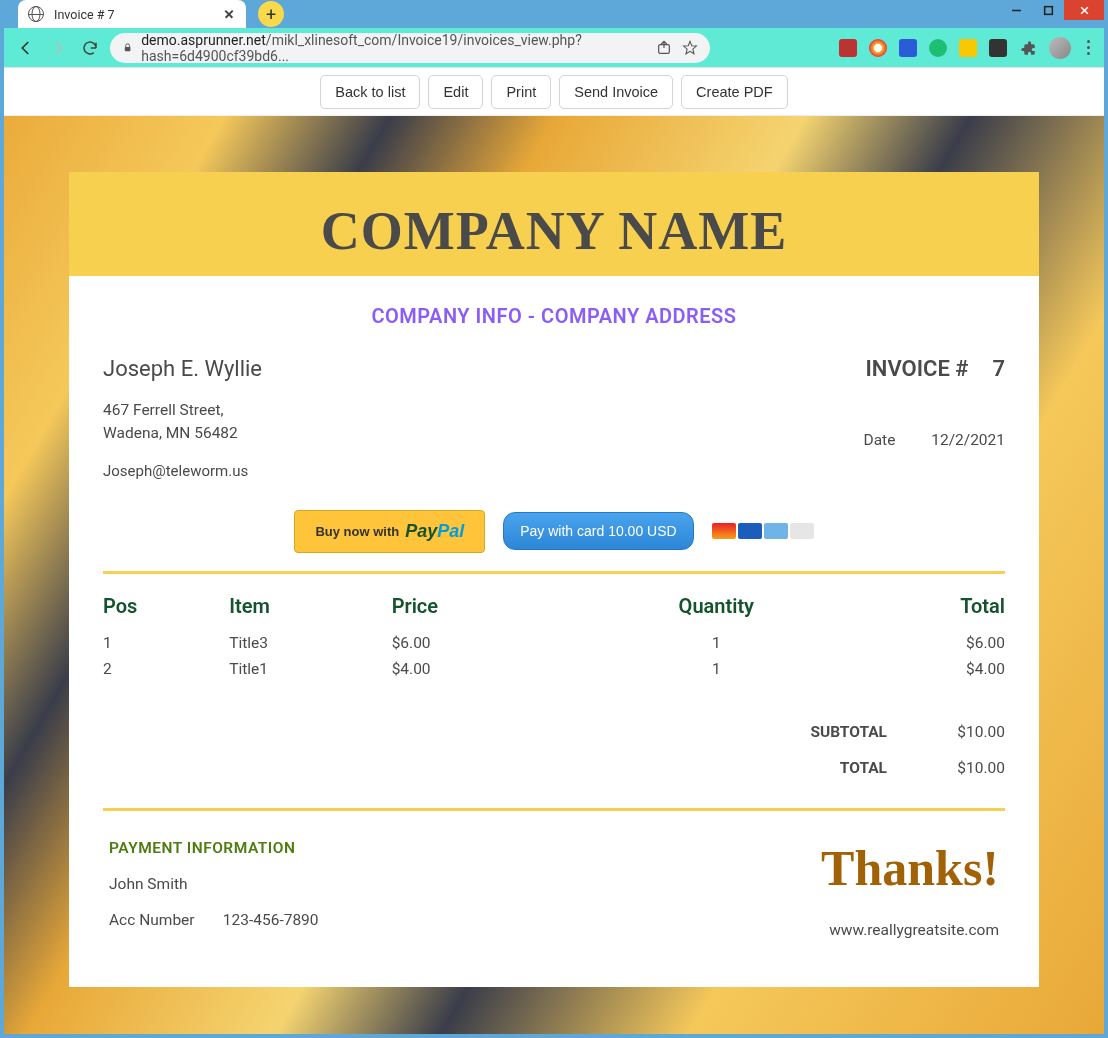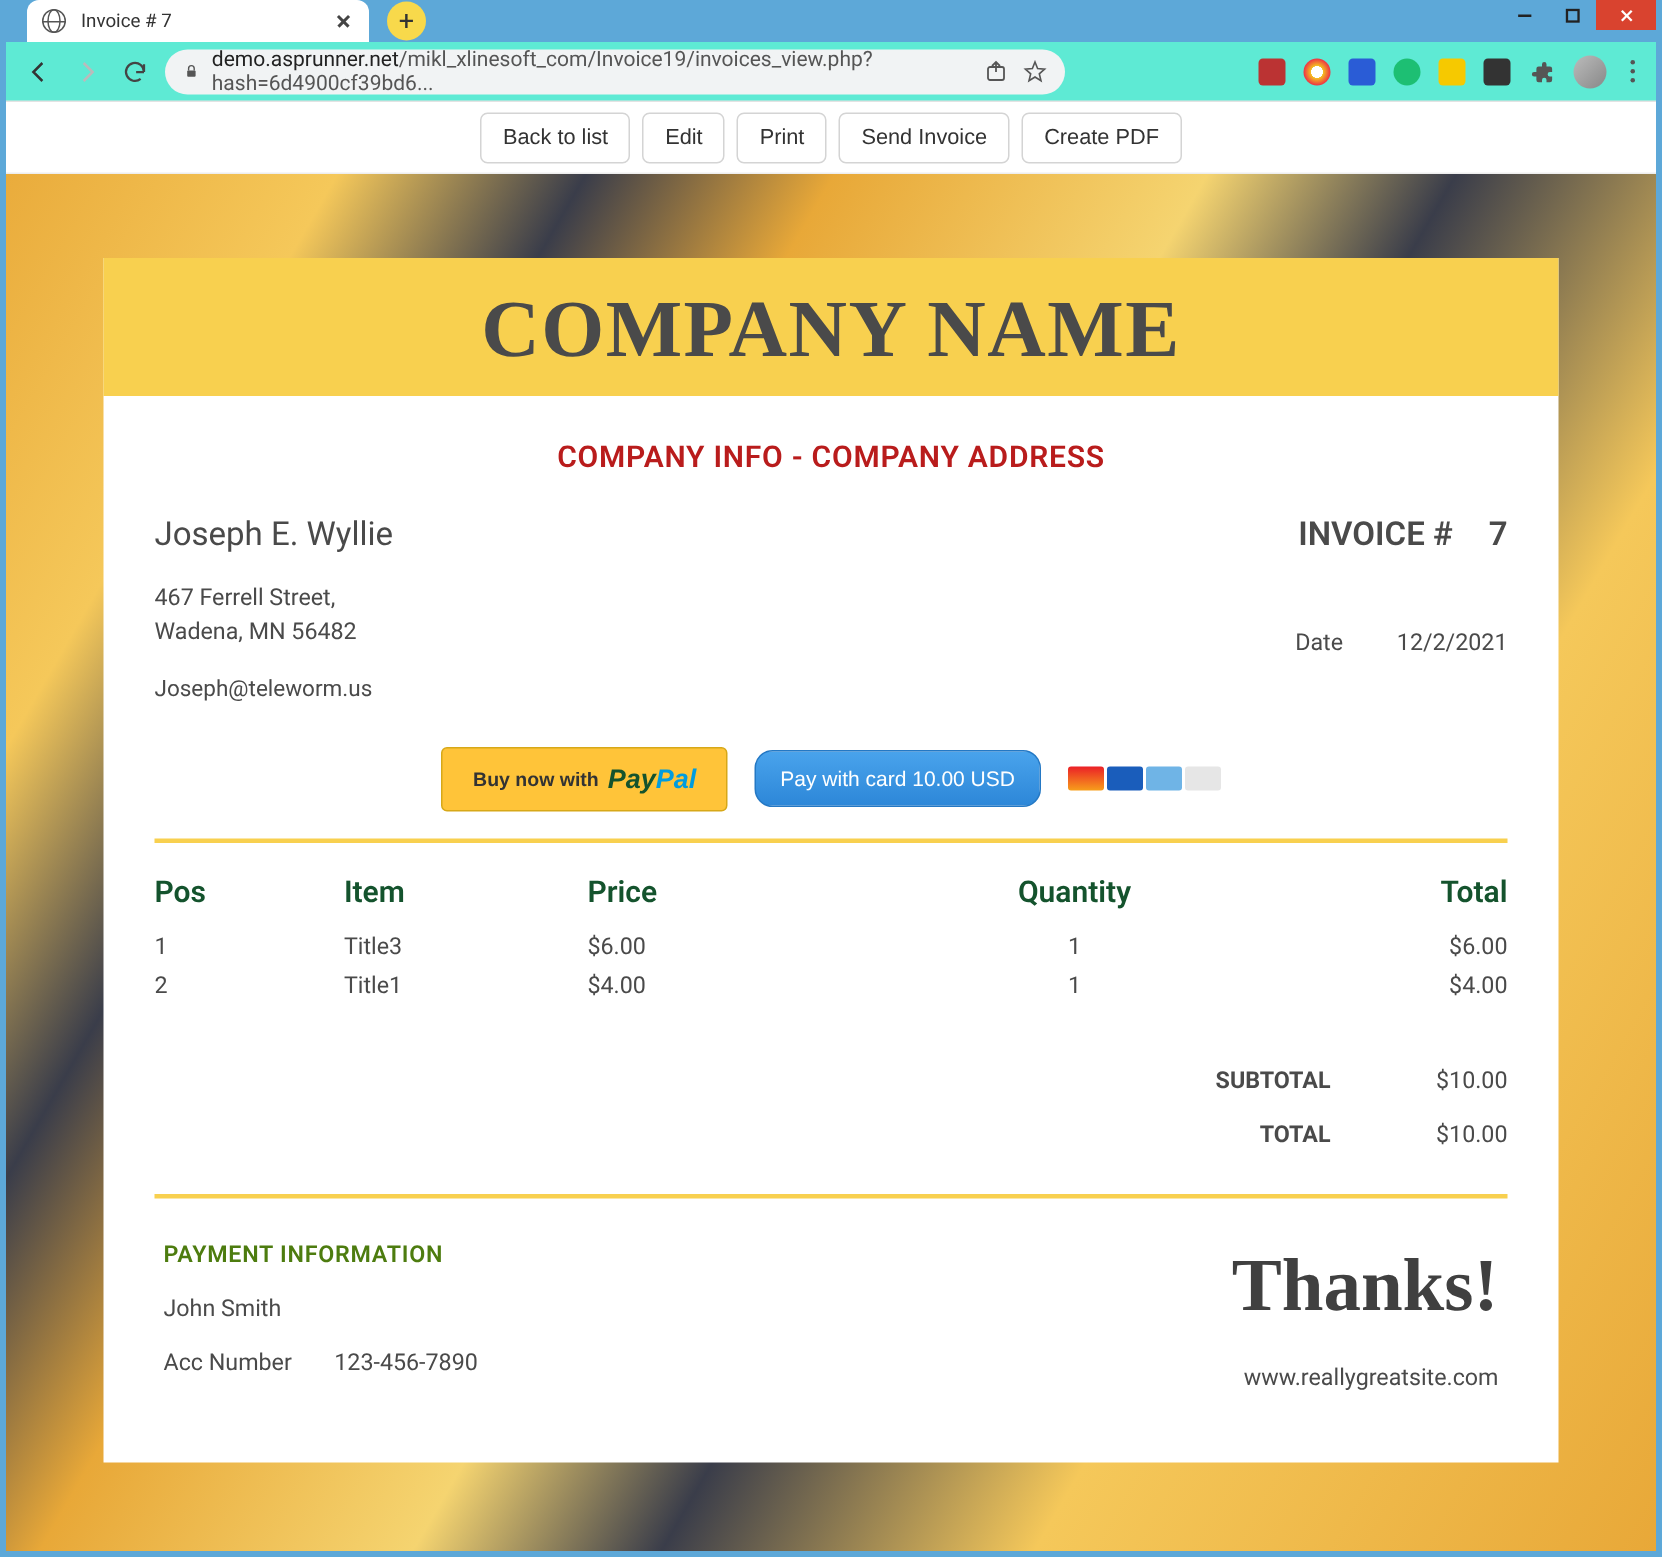--- a/index.html
+++ b/index.html
@@ -48,24 +48,24 @@
 
   
   .viewport { height: calc(100% - 68px); overflow-y:auto; position:relative; background: linear-gradient(120deg, #e8a838 0%, #f5c85a 15%, #3a3d4a 25%, #e8a838 35%, #f5d470 50%, #3a3d4a 60%, #f5c85a 75%, #e8a838 100%); }
   .viewport::-webkit-scrollbar { width:16px; background:#f1f1f1;}
   .viewport::-webkit-scrollbar-thumb { background:#c1c1c1;}
   .toolbar { position:sticky; top:0; background:#fff; height:48px; display:flex; justify-content:center; align-items:center; gap:8px; z-index:5; border-bottom:1px solid #eee;}
   .tool-btn { background:#fff; border:1px solid #d4d4d4; border-radius:5px; padding:8px 14px; font-size:14.5px; color:#333; cursor:pointer; }
 
   .bg-spacer { height:56px; }
   .invoice-card { width: 970px; margin: 0 auto 40px auto; background:#fff; }
-  .inv-header { background:#f8d04f; padding: 16px 0 14px 0; text-align:center;}
+  .inv-header { background:#f8d04f; padding: 28px 0 14px 0; text-align:center;}
   .company-name { font-family: "Brush Script MT", cursive; font-size: 54px; color:#4a4a4a; font-weight:bold; letter-spacing:1px;}
   .inv-body { padding: 28px 34px 30px 34px; color:#4a4a4a;}
-  .company-info { text-align:center; font-size:20px; font-weight:600; letter-spacing:0.5px; margin-bottom:28px; color:#b91c1c;}
+  .company-info { text-align:center; font-size:20px; font-weight:600; letter-spacing:0.5px; margin-bottom:28px; color:#8b5cf6;}
   .meta-row { display:flex; justify-content:space-between; align-items:flex-start; }
   .cust-name { font-size:22px; font-weight:400; margin-bottom:18px;}
   .cust-addr { font-size:15.5px; line-height:1.5; margin-bottom:16px;}
   .cust-email { font-size:15px; }
   .invoice-num { text-align:right;}
   .invoice-num .lbl { font-size:22px; font-weight:600; margin-right:20px;}
   .invoice-num .num { font-size:22px; font-weight:600;}
   .date-row { text-align:right; margin-top:50px; font-size:15.5px;}
   .date-row .dlabel { margin-right:32px;}
   .pay-row { display:flex; justify-content:center; align-items:center; gap:18px; margin:30px 0 18px 0;}
@@ -86,21 +86,21 @@
   .totals { margin-top:32px; }
   .totals-row { display:flex; justify-content:flex-end; gap:48px; padding:9px 0; font-size:15.5px;}
   .totals-row .tlabel { font-weight:700; width:100px; text-align:right;}
   .totals-row .tval { width:70px; text-align:right;}
 
   .footer-zone { padding:28px 6px 10px 6px; display:flex; justify-content:space-between; align-items:flex-start;}
   .pay-info-title { font-size:19px; font-weight:600; letter-spacing:0.5px; margin-bottom:26px; color:#4d7c0f;}
   .pay-info div { font-size:15.5px; margin-bottom:18px;}
   .acc-row .an-label { display:inline-block; width:110px;}
   .thanks { text-align:right;}
-  .thanks-word { font-family:"Brush Script MT", cursive; font-size:50px; color:#404040; font-weight:bold;}
+  .thanks-word { font-family:"Brush Script MT", cursive; font-size:50px; color:#a16207; font-weight:bold;}
   .website { font-size:15.5px; margin-top:24px;}
 </style>
 </head>
 <body>
 
 <div class="browser-frame">
   <div class="titlebar">
     <div class="tab-strip">
       <div class="tab">
         <span class="globe"></span>

